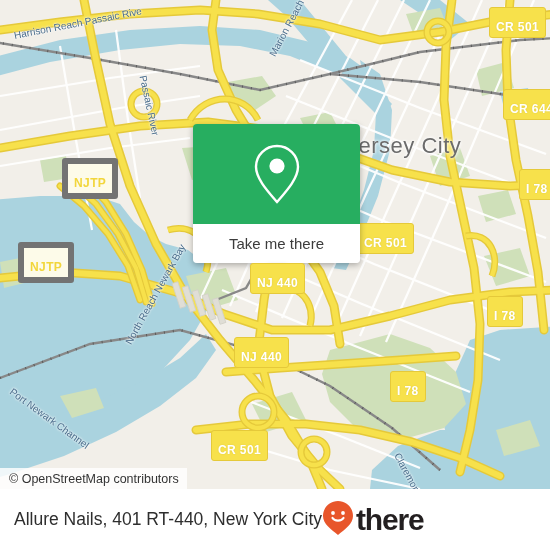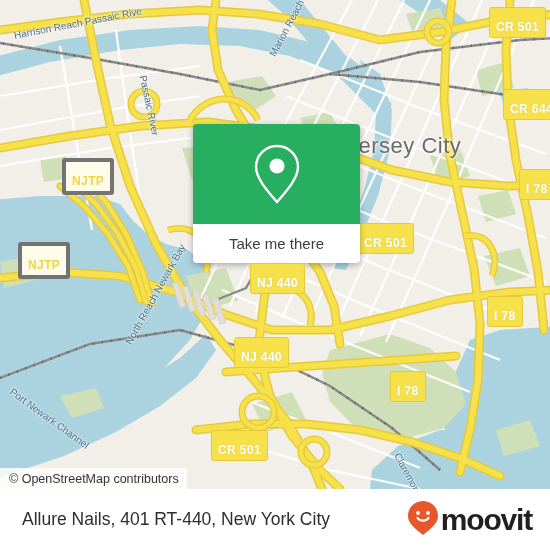--- a/index.html
+++ b/index.html
@@ -45,21 +45,21 @@
     font-size: 12px;
     line-height: 1;
     padding: 13px 6px 4px 6px;
     letter-spacing: 0.4px;
     white-space: nowrap;
     text-shadow: 0 0 2px rgba(0,0,0,0.10);
   }
   .shield.njtp {
     color: #f2d63c;
     background: #fdfbe9;
-    border: 4px solid #737373;
+    border: 6px solid #737373;
     text-shadow: none;
   }
 
   
   .maplabel {
     position: absolute;
     font-family: "Liberation Sans", sans-serif;
     white-space: nowrap;
     pointer-events: none;
   }
@@ -135,22 +135,21 @@
   
   #footer {
     position: absolute;
     left: 0;
     top: 489px;
     width: 550px;
     height: 61px;
     background: #ffffff;
     display: flex;
     align-items: center;
-    justify-content: space-between;
-    padding: 0 18px 0 22px;
+    padding: 0 18px 0 14px;
     box-sizing: border-box;
     z-index: 50;
   }
   #footer-title {
     color: #2e2e2e;
     font-size: 17.5px;
     white-space: nowrap;
   }
   #brand {
     display: flex;
@@ -389,17 +388,17 @@
     <div id="footer-title">Allure Nails, 401 RT-440, New York City</div>
     <div id="brand">
       <span>
         <svg width="32" height="36" viewBox="0 0 32 36" aria-hidden="true">
           <path d="M16 1 C7.7 1 1 7.7 1 16 C1 24 9 29 16 35 C23 29 31 24 31 16 C31 7.7 24.3 1 16 1 Z" fill="#e8562b"></path>
           <circle cx="11" cy="13" r="1.9" fill="#ffffff"></circle>
           <circle cx="21" cy="13" r="1.9" fill="#ffffff"></circle>
           <path d="M10.5 18 C12.5 21.4 19.5 21.4 21.5 18" fill="none" stroke="#ffffff" stroke-width="2.2" stroke-linecap="round"></path>
         </svg>
       </span>
-      <span id="brand-text">moovit</span>
+      <span id="brand-text">there</span>
     </div>
   </div>
 
 </div>
 
 </body></html>

